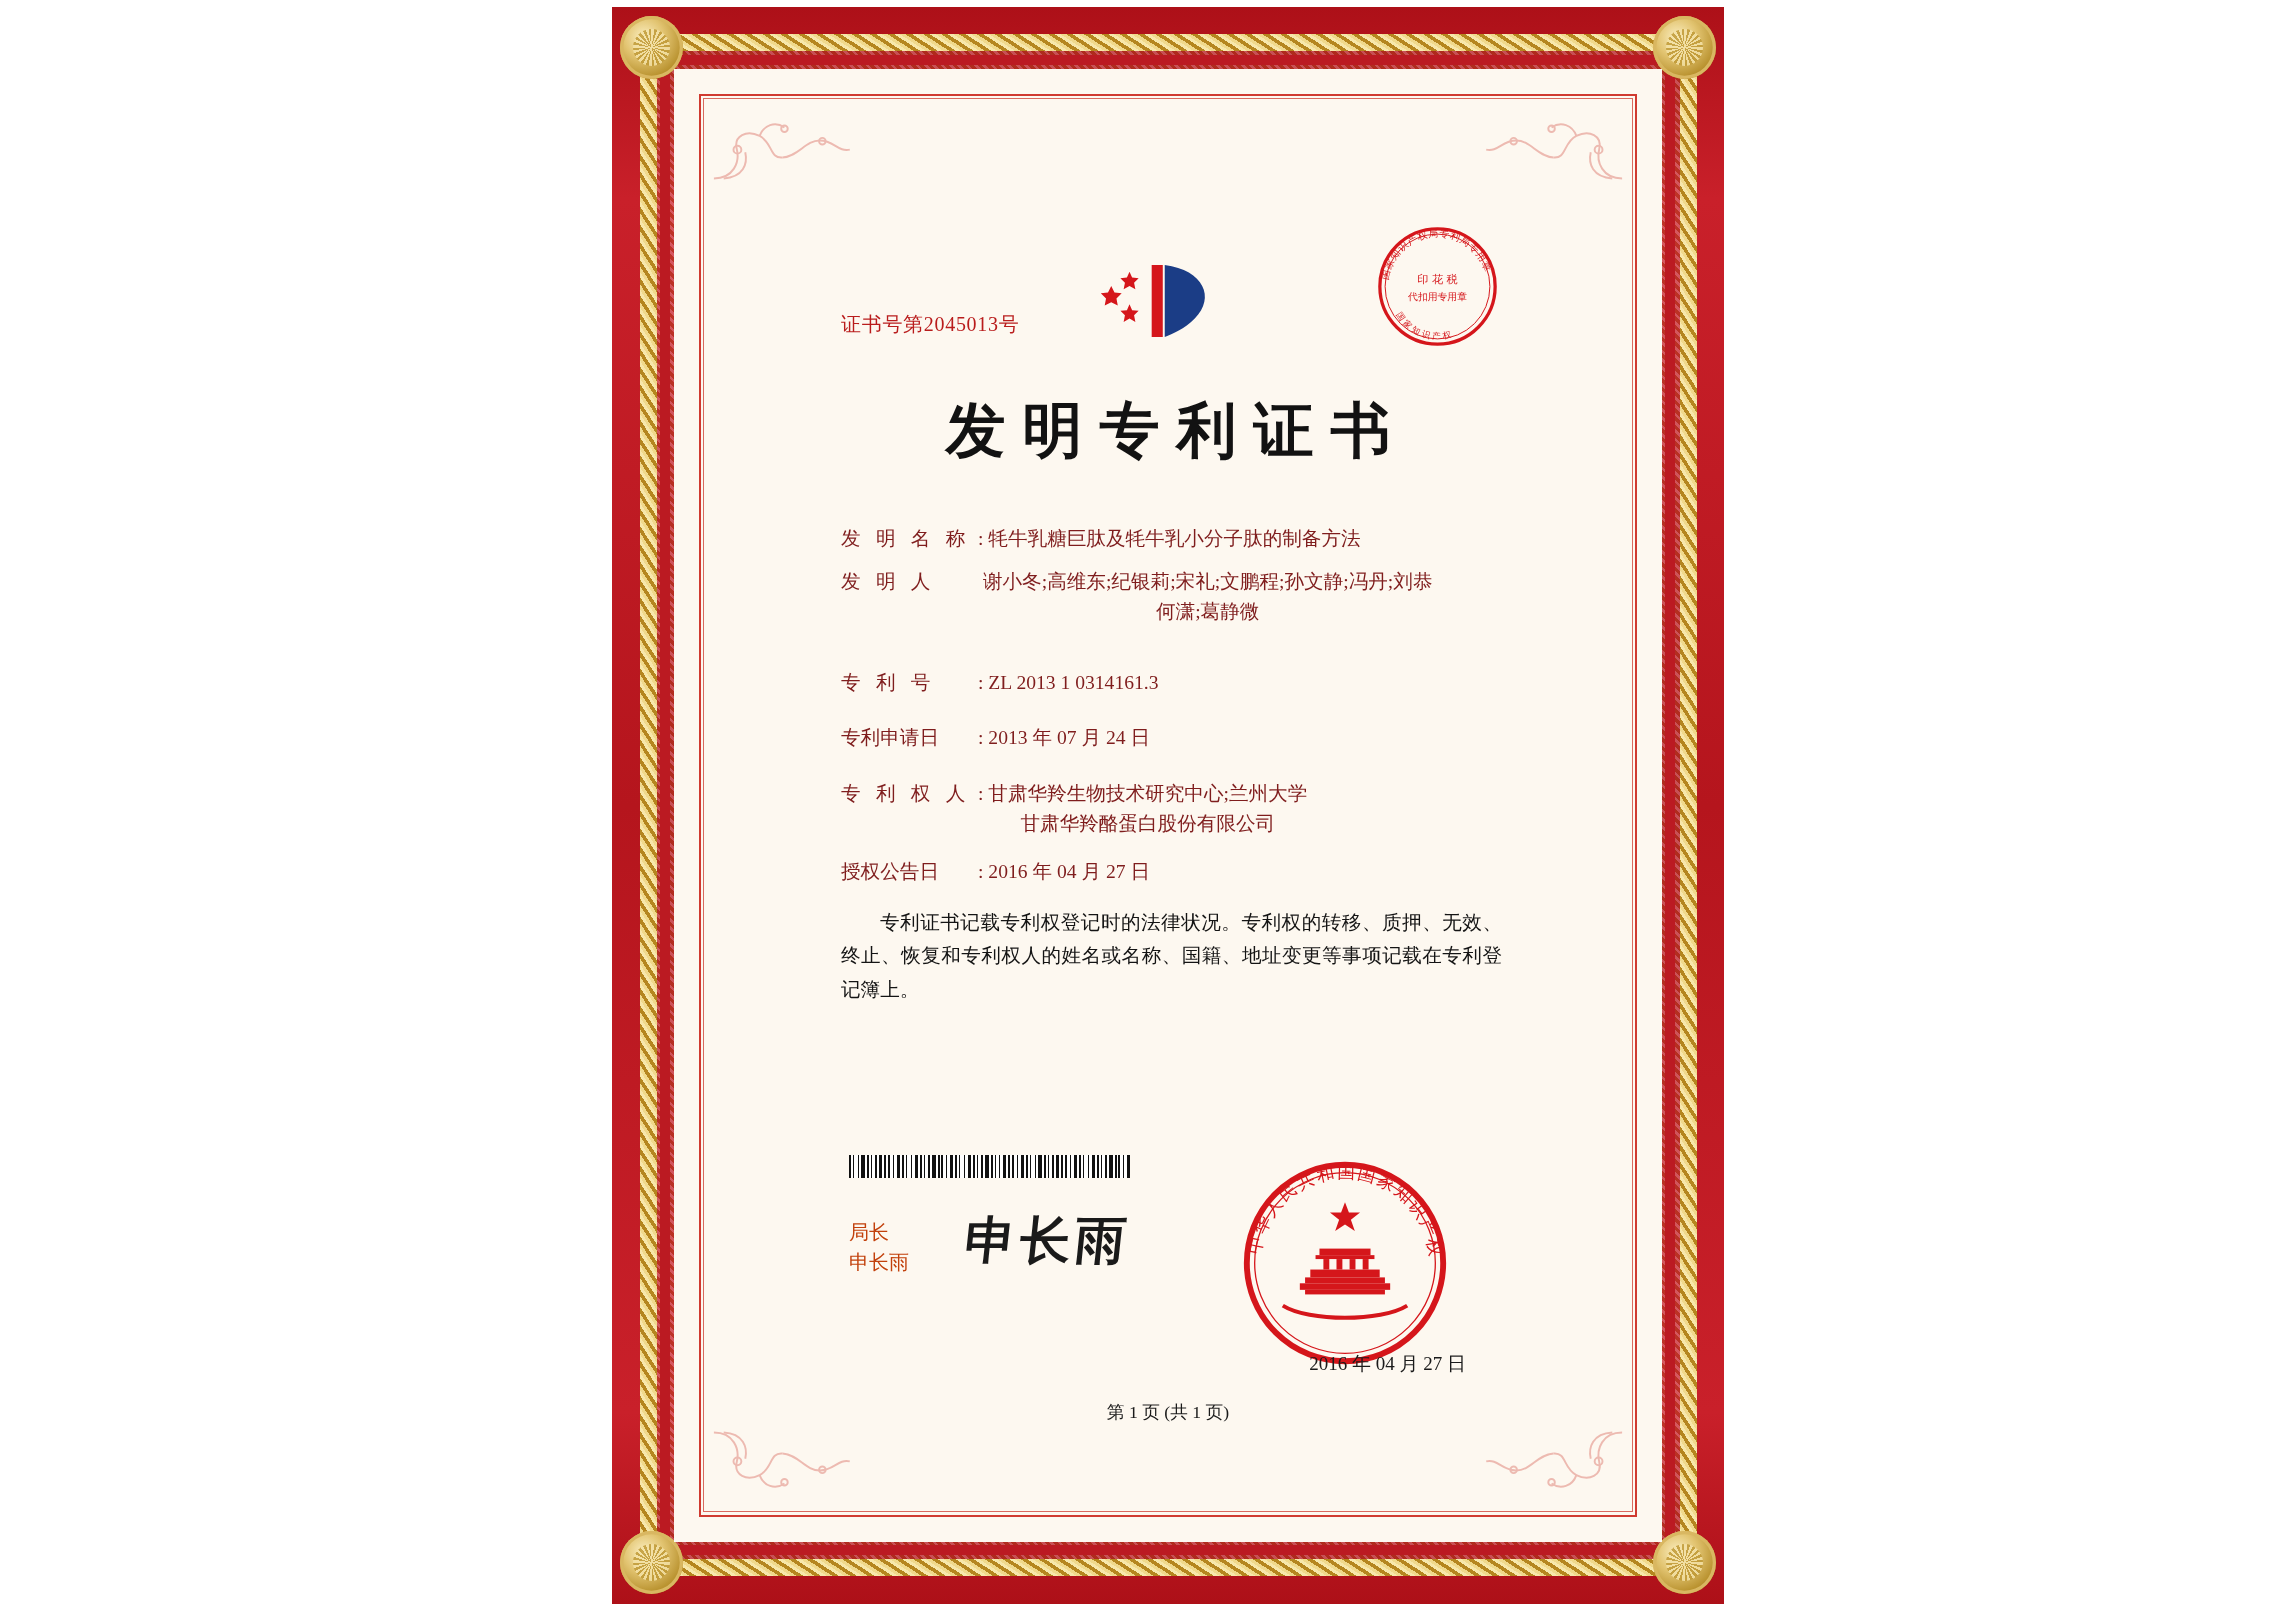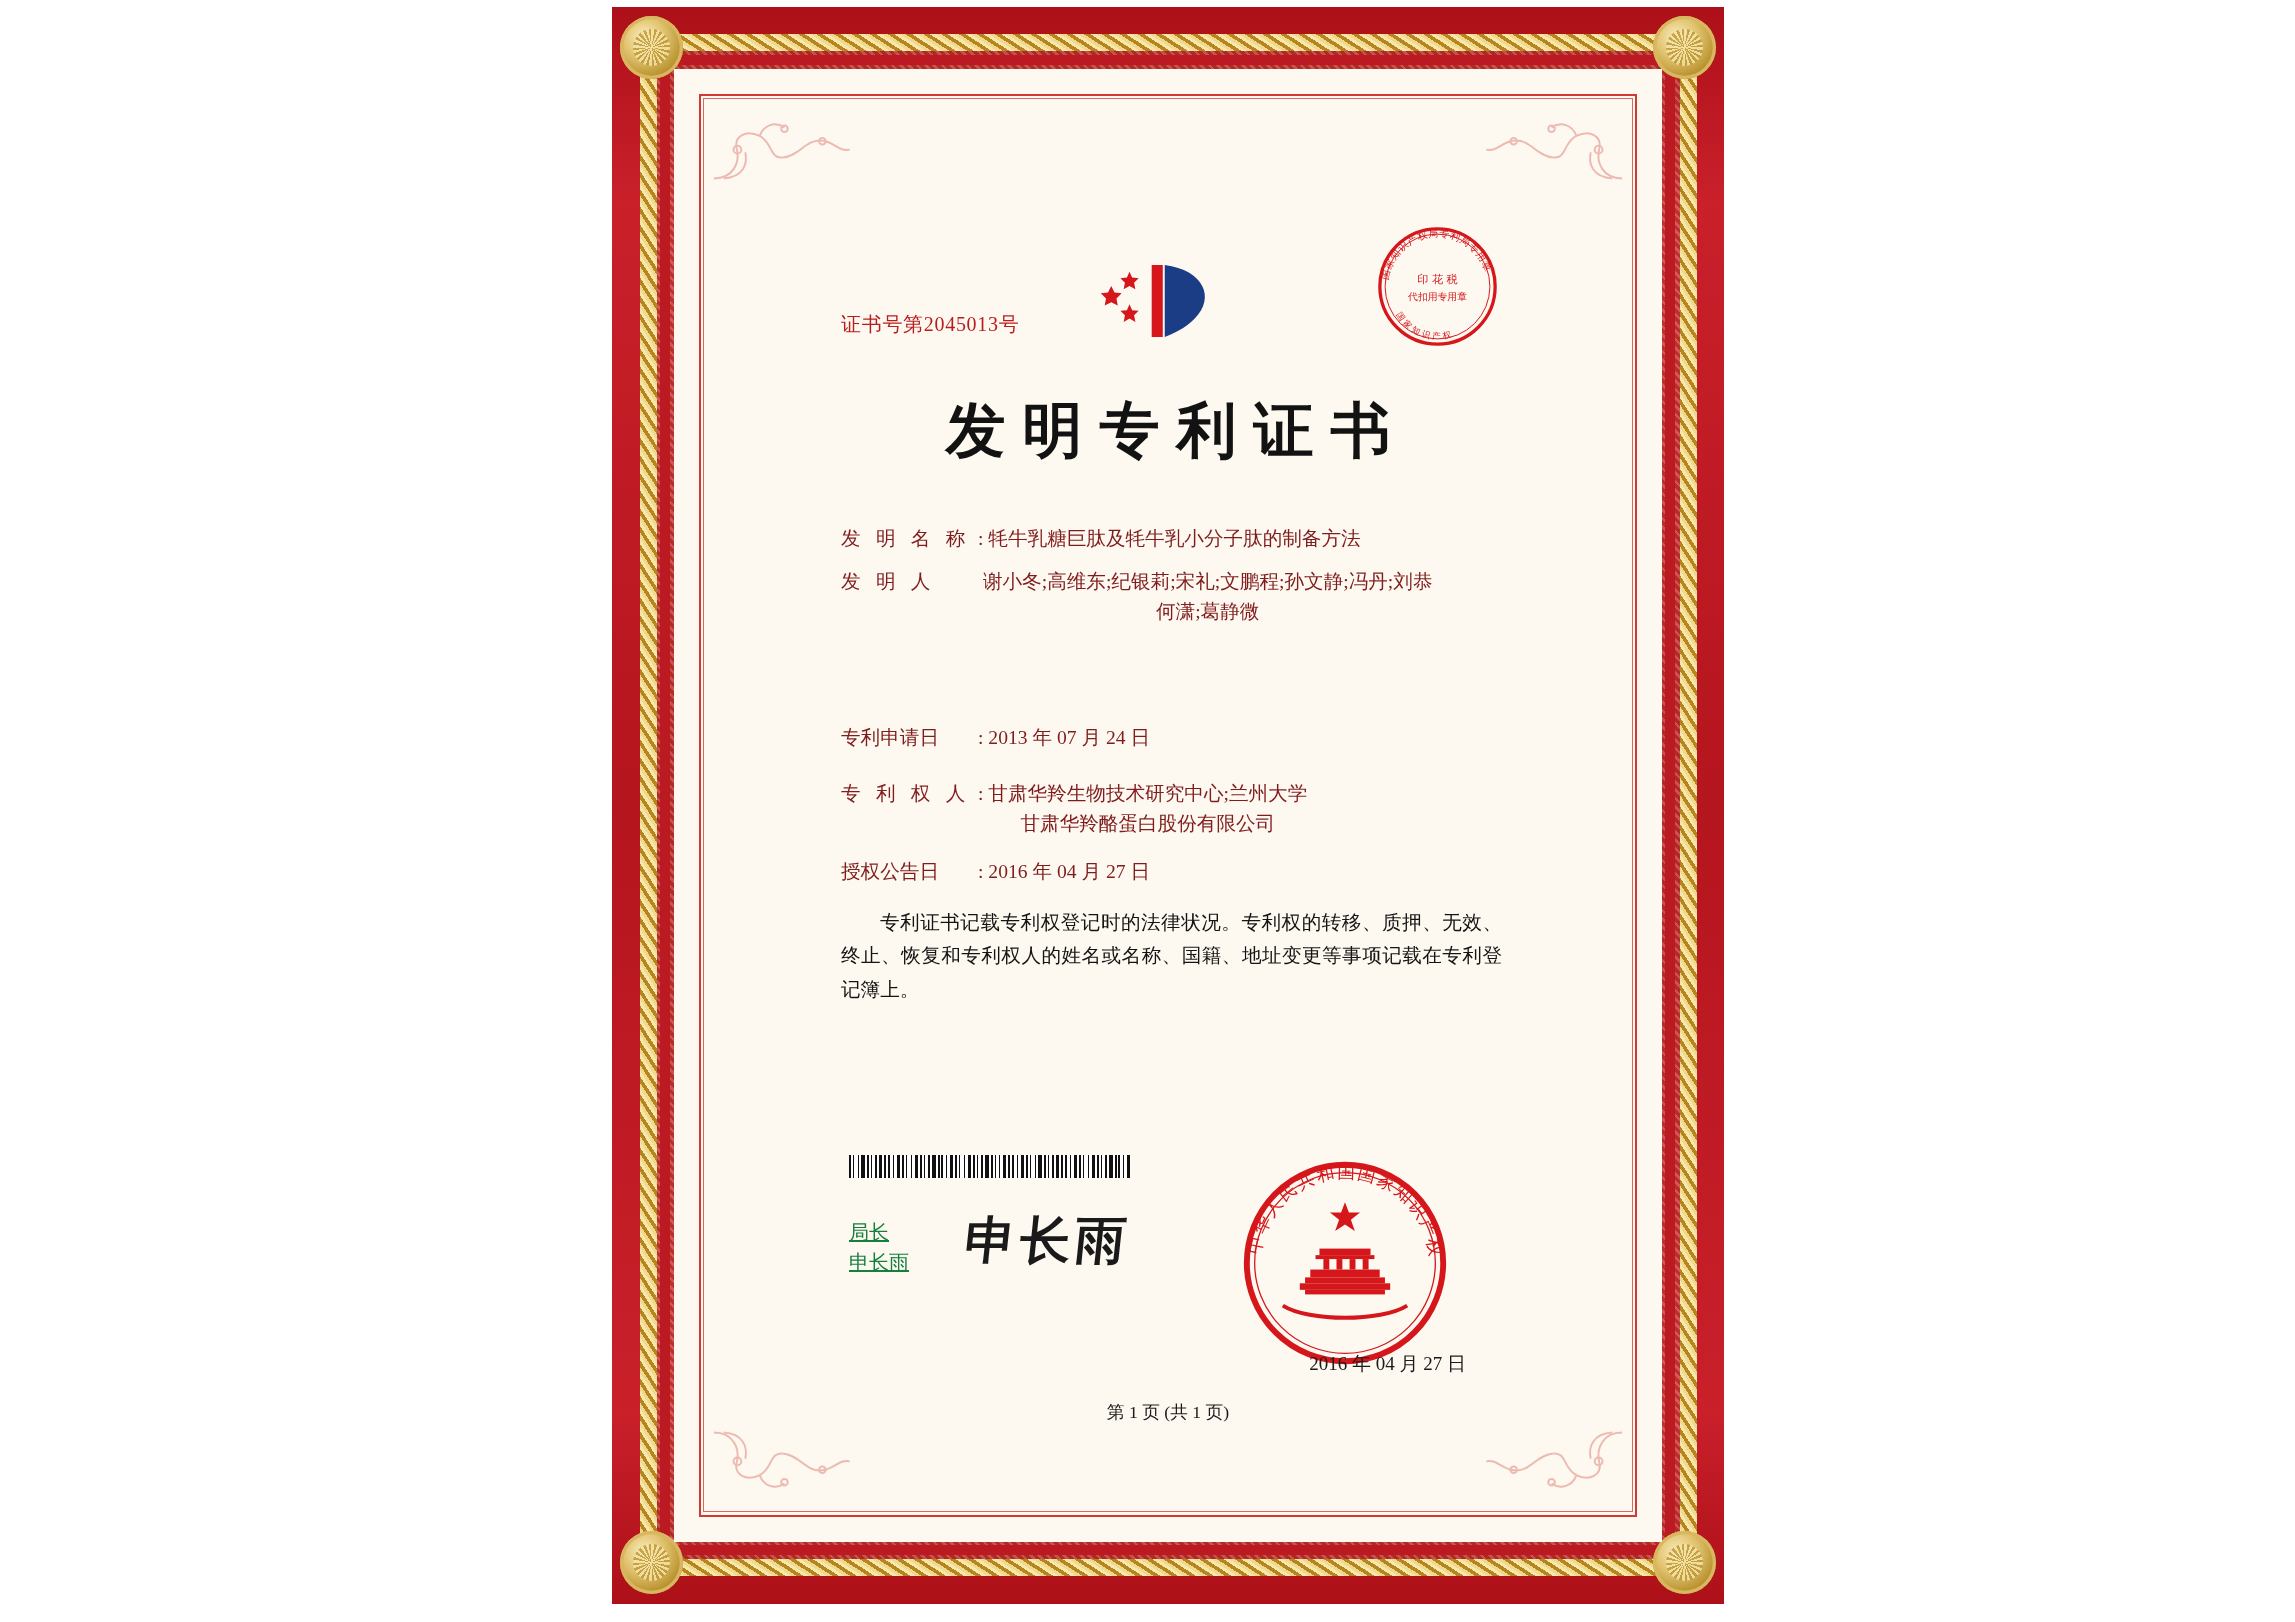--- a/index.html
+++ b/index.html
@@ -231,23 +231,22 @@
       #111 0 2px, #fff 2px 3.9px, #111 3.9px 5.2px, #fff 5.2px 8.5px,
       #111 8.5px 9.8px, #fff 9.8px 12.4px, #111 12.4px 15.7px, #fff 15.7px 17.7px);
   }
 
   
   #sig-block {
     position: absolute;
     left: 113px;
     top: 1086px;
     font-size: 20px;
-    color: #15803d;
+    color: #c2410c;
     line-height: 1.5;
-    text-decoration: underline;
   }
   #sig-hand {
     position: absolute;
     left: 229px;
     top: 1076px;
     font-size: 51px;
     color: #1a1a1a;
     font-family: "DejaVu Serif", serif;
     font-weight: 700;
     transform: skewX(-6deg);
@@ -376,20 +375,23 @@
         <div id="main-title">发明专利证书</div>
 
         <div class="field-row" id="row-invention">
           <span class="field-label">发 明 名 称</span><span style="letter-spacing:0">:&nbsp;</span><span class="field-value">牦牛乳糖巨肽及牦牛乳小分子肽的制备方法</span>
         </div>
 
         <div class="field-row" id="row-inventors">
           <span class="field-label">发 明 人</span><span style="letter-spacing:0">&nbsp;</span><span class="field-value"><span>谢小冬;高维东;纪银莉;宋礼;文鹏程;孙文静;冯丹;刘恭</span><span class="line2">何潇;葛静微</span></span>
         </div>
 
+        <div class="field-row" id="row-patentno">
+          <span class="field-label">专 利 号</span><span style="letter-spacing:0">:&nbsp;</span><span class="field-value">ZL 2013 1 0314161.3</span>
+        </div>
 
         <div class="field-row" id="row-appdate">
           <span class="field-label tight">专利申请日</span><span style="letter-spacing:0">:&nbsp;</span><span class="field-value">2013 年 07 月 24 日</span>
         </div>
 
         <div class="field-row" id="row-owner">
           <span class="field-label">专 利 权 人</span><span style="letter-spacing:0">:&nbsp;</span><span class="field-value"><span>甘肃华羚生物技术研究中心;兰州大学</span><span class="line2">甘肃华羚酪蛋白股份有限公司</span></span>
         </div>
 
         <div class="field-row" id="row-grantdate">

